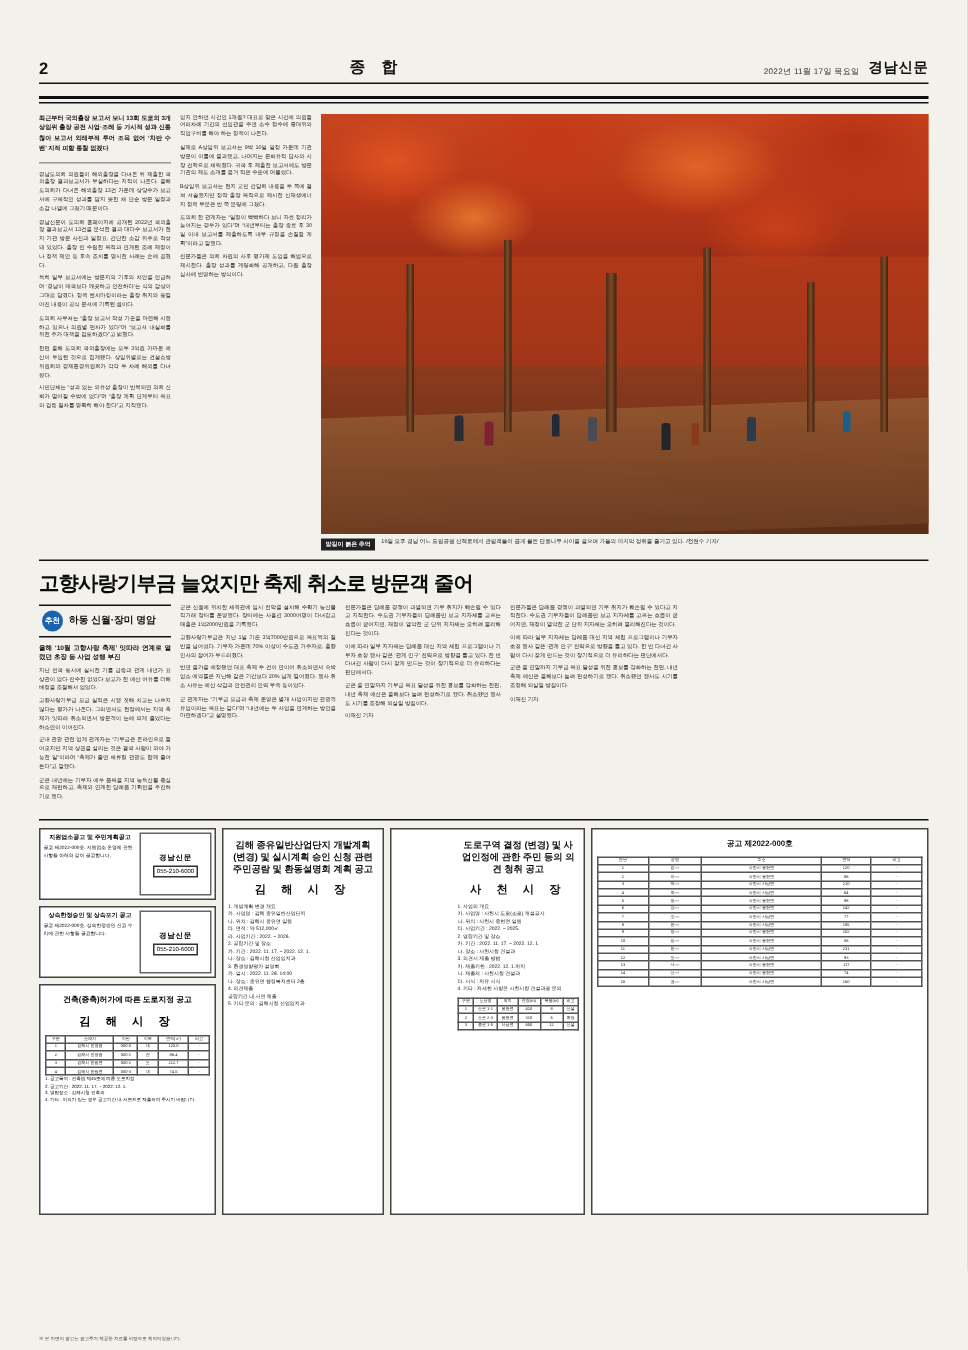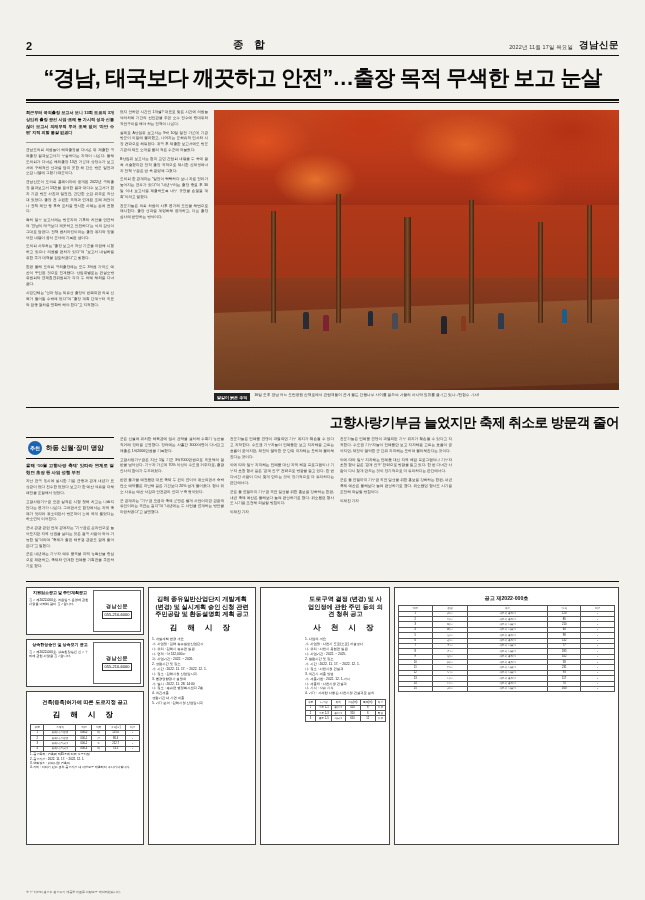--- a/index.html
+++ b/index.html
@@ -169,21 +169,21 @@
   
   .mid-rule {
     border: 0;
     border-top: 1.2px solid #111;
     margin: 6px 0 0 0;
     width: 100%;
   }
   .sub-head {
     font-size: 13.5px;
     font-weight: bold;
-    text-align: right;
+    text-align: left;
     letter-spacing: -0.5px;
     color: #0a0a0a;
     margin: 6px 0 5px 0;
   }
   .mid-wrap {
     display: flex;
     gap: 6px;
   }
   .mid-left {
     width: 88px;
@@ -310,21 +310,20 @@
 
   <div class="masthead">
     <div class="mh-left">2</div>
     <div class="mh-center">종 합</div>
     <div class="mh-right">
       <div class="mh-date">2022년 11월 17일 목요일</div>
       <div class="mh-logo">경남신문</div>
     </div>
   </div>
 
-  <div class="headline">“경남, 태국보다 깨끗하고 안전”…출장 목적 무색한 보고 눈살</div>
   <hr class="hl-rule">
   <hr class="hl-rule thin">
 
   <div class="top-wrap">
     <div class="col col-a">
       <div class="lead">최근부터 국외출장 보고서 보니 13회 도쿄외 3개 상임위 출장 공전 사업·조례 등 가시적 성과 신통찮아 보고서 외래부적 투어 조목 없어 ‘차반 수밴’ 지적 피할 통찰 없겠다</div>
       <div id="body-a">
           <p style="margin: 0px 0px 3px;">경남도의회 의원들이 해외출장을 다녀온 뒤 제출한 국외출장 결과보고서가 부실하다는 지적이 나온다. 올해 도의회가 다녀온 해외출장 13건 가운데 상당수가 보고서에 구체적인 성과를 담지 못한 채 단순 방문 일정과 소감 나열에 그쳤기 때문이다.</p>
           <p style="margin: 0px 0px 3px;">경남신문이 도의회 홈페이지에 공개된 2022년 국외출장 결과보고서 13건을 분석한 결과 대다수 보고서가 현지 기관 방문 사진과 일정표, 간단한 소감 위주로 작성돼 있었다. 출장 전 수립한 목적과 연계된 조례 제정이나 정책 제안 등 후속 조치를 명시한 사례는 손에 꼽혔다.</p>
           <p style="margin: 0px 0px 3px;">특히 일부 보고서에는 방문지의 기후와 치안을 언급하며 ‘경남이 태국보다 깨끗하고 안전하다’는 식의 감상이 그대로 담겼다. 정책 벤치마킹이라는 출장 취지와 동떨어진 내용이 공식 문서에 기록된 셈이다.</p>

